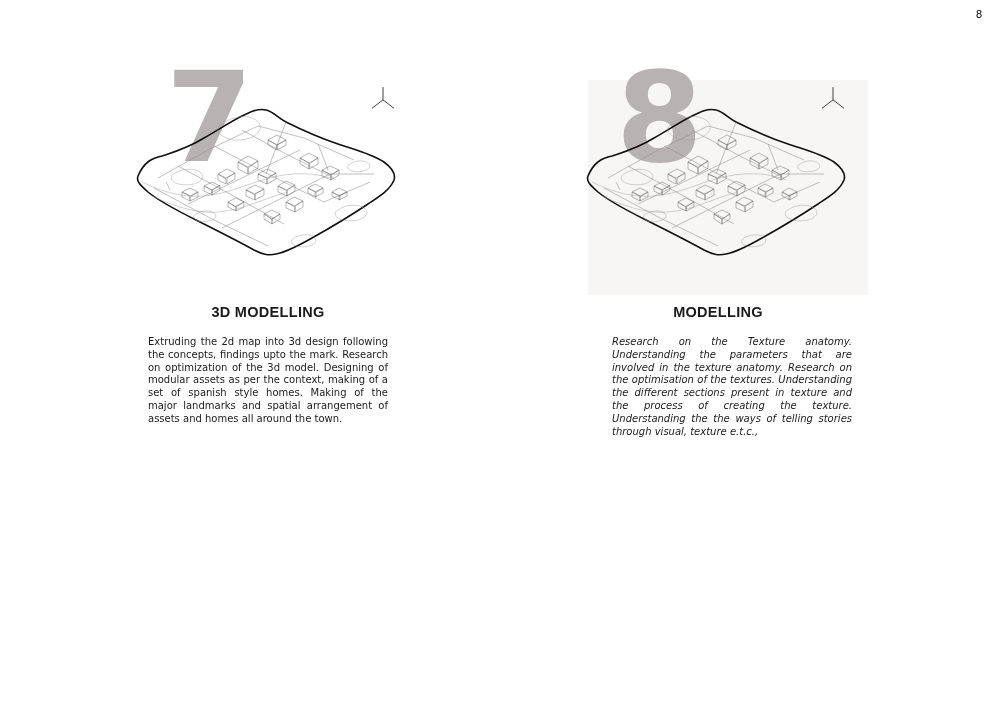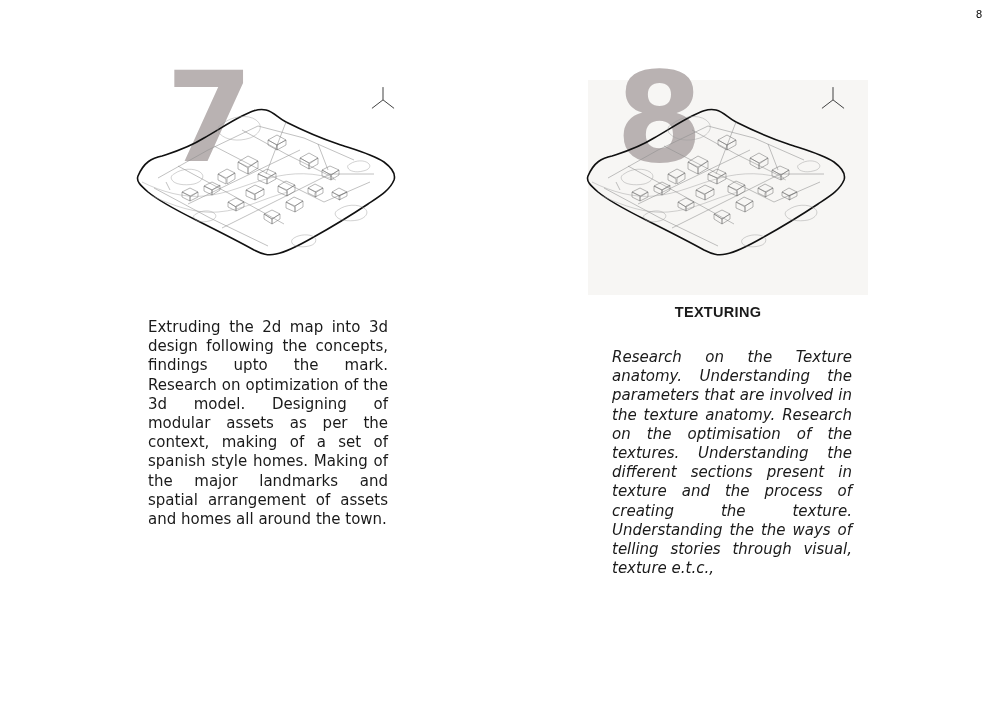--- a/index.html
+++ b/index.html
@@ -80,25 +80,25 @@
     margin-top: 14px;
     text-align: center;
     font-size: 14.5px;
     font-weight: 700;
     letter-spacing: 0.3px;
     color: #1a1a1a;
     font-family: "Liberation Sans", sans-serif;
   }
 
   .body-text {
-    margin-top: 28px;
+    margin-top: 16px;
     width: 240px;
     margin-left: 30px;
     font-family: "DejaVu Sans", sans-serif;
-    font-size: 15px;
+    font-size: 10px;
     line-height: 1.28;
     color: #1a1a1a;
     text-align: justify;
     text-justify: inter-word;
     hyphens: none;
   }
   .panel-left  .body-text { margin-left: 30px; }
   .panel-right .body-text { margin-left: 44px; font-style: italic; }
 </style>
 </head>
@@ -168,20 +168,21 @@
           <path d="M176 160 c6 -4 16 -4 20 -1 c4 3 1 8 -5 9 c-8 2 -16 0 -17 -3 c-1 -2 0 -4 2 -5 z"></path>
           <path d="M232 86 c6 -4 14 -4 18 -1 c4 3 1 7 -5 8 c-7 2 -14 0 -15 -3 c-1 -2 0 -3 2 -4 z"></path>
           <path d="M78 136 c6 -4 14 -4 18 -1 c4 3 1 7 -5 8 c-7 2 -14 0 -15 -3 c-1 -2 0 -3 2 -4 z"></path>
 
           <path d="M24 104 c20 10 42 16 62 14 c24 -2 42 -12 66 -18 c22 -6 46 -6 66 2"></path>
           <path d="M34 118 c22 10 44 18 66 16 c26 -2 46 -14 70 -20"></path>
         </g>
       </svg>
     </div>
 
+    <div class="caption">3D MODELLING</div>
     <div class="body-text">Extruding the 2d map into 3d design following the concepts, findings upto the mark. Research on optimization of the 3d model. Designing of modular assets as per the context, making of a set of spanish style homes. Making of the major landmarks and spatial arrangement of assets and homes all around the town.</div>
   </div>
 
   <div class="panel panel-right">
 
     <div class="figure">
 
       <div class="figure-bg"></div>
 
       <div class="big-digit">8</div>
@@ -236,17 +237,17 @@
           <path d="M220 132 c8 -6 20 -6 26 -2 c6 4 2 10 -6 12 c-10 2 -20 0 -22 -4 c-2 -3 0 -5 2 -6 z"></path>
           <path d="M176 160 c6 -4 16 -4 20 -1 c4 3 1 8 -5 9 c-8 2 -16 0 -17 -3 c-1 -2 0 -4 2 -5 z"></path>
           <path d="M232 86 c6 -4 14 -4 18 -1 c4 3 1 7 -5 8 c-7 2 -14 0 -15 -3 c-1 -2 0 -3 2 -4 z"></path>
           <path d="M78 136 c6 -4 14 -4 18 -1 c4 3 1 7 -5 8 c-7 2 -14 0 -15 -3 c-1 -2 0 -3 2 -4 z"></path>
           <path d="M24 104 c20 10 42 16 62 14 c24 -2 42 -12 66 -18 c22 -6 46 -6 66 2"></path>
           <path d="M34 118 c22 10 44 18 66 16 c26 -2 46 -14 70 -20"></path>
         </g>
       </svg>
     </div>
 
-    <div class="caption">TEXTURING</div>
+    <div class="caption">MODELLING</div>
     <div class="body-text">Research on the Texture anatomy. Understanding the parameters that are involved in the texture anatomy. Research on the optimisation of the textures. Understanding the different sections present in texture and the process of creating the texture. Understanding the the ways of telling stories through visual, texture e.t.c.,</div>
   </div>
 
 </div>
 
 </body></html>

